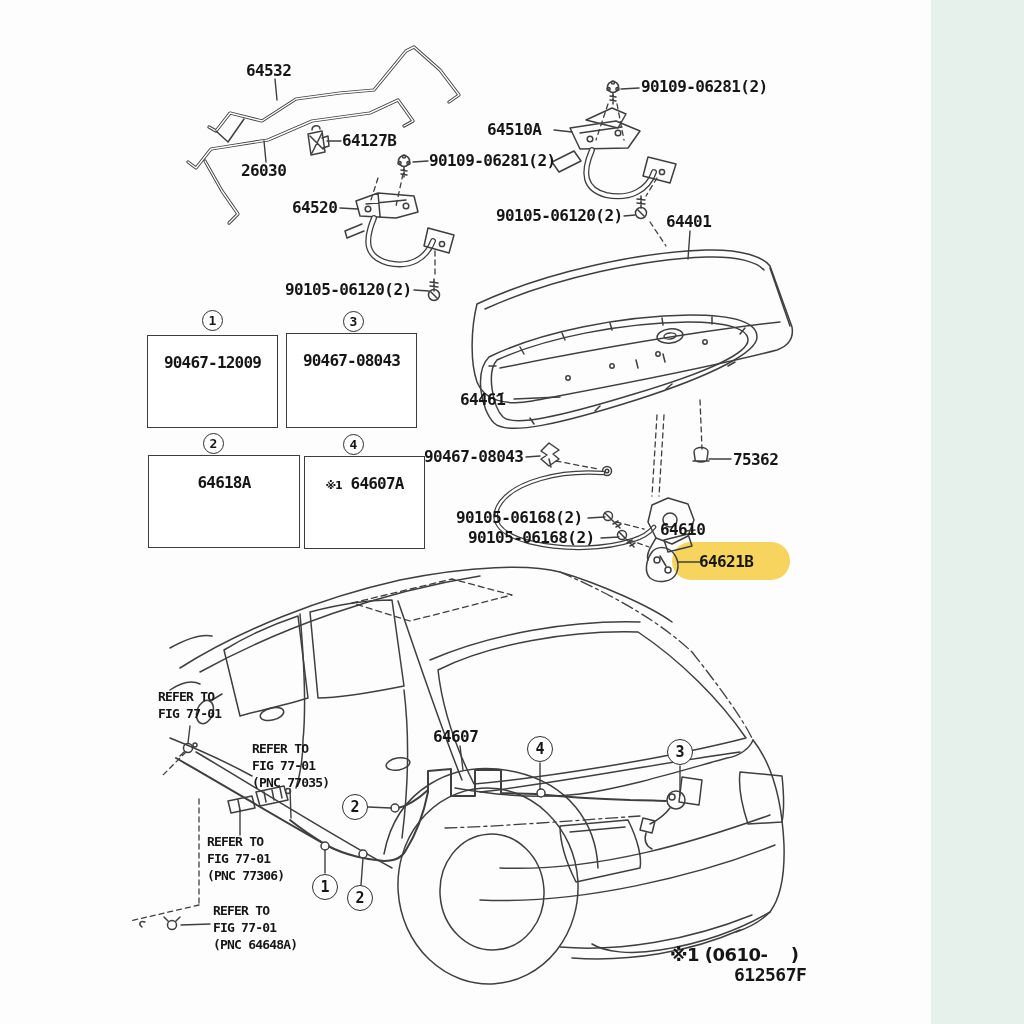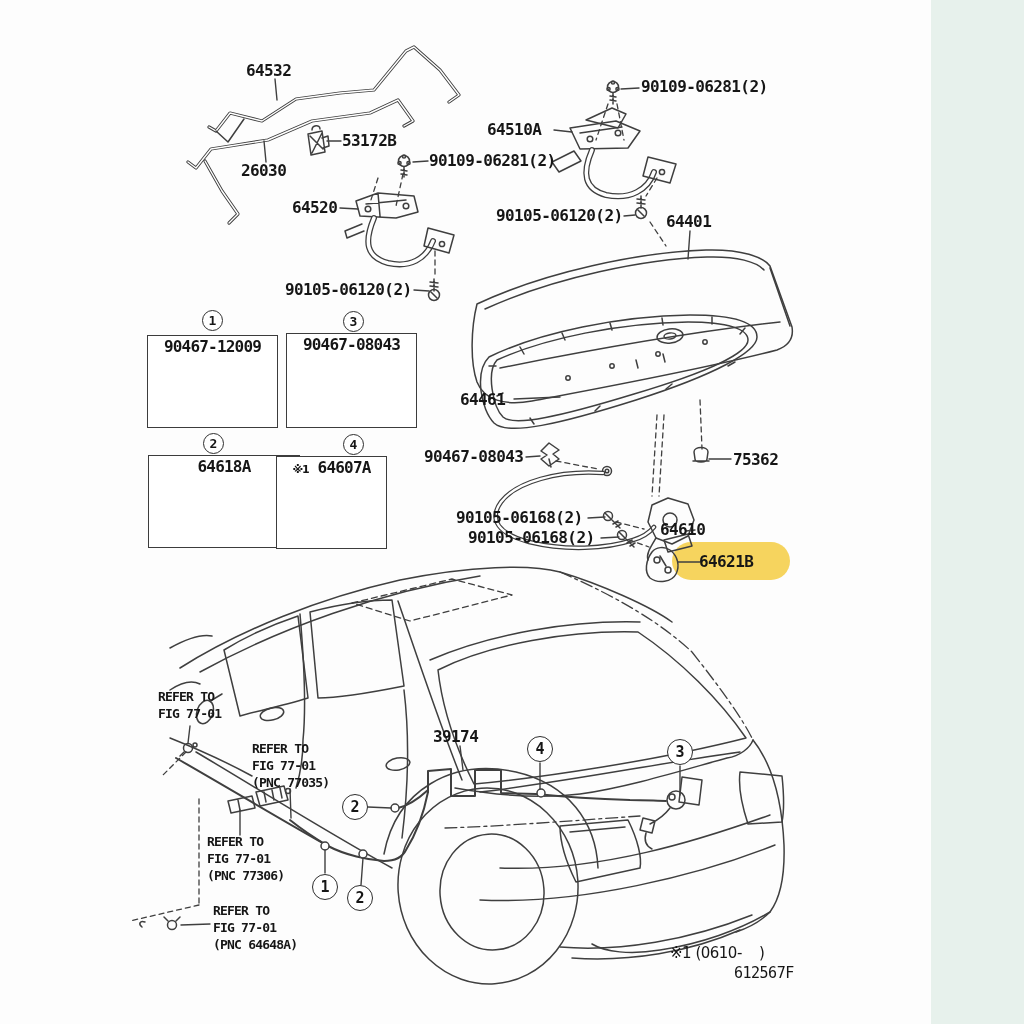--- a/index.html
+++ b/index.html
@@ -6,24 +6,24 @@
   .stage{position:relative;width:1024px;height:1024px;background:#fdfdfd;overflow:hidden;
          font-family:"DejaVu Sans Mono",monospace;color:#161616;padding-left:14px;}
   .strip{position:absolute;left:931px;top:0;width:93px;height:1024px;background:#e7f1ec;}
   .art{position:absolute;left:0;top:0;}
   .pl{position:absolute;font-weight:bold;font-size:16px;letter-spacing:-0.6px;white-space:nowrap;line-height:18px;}
   .note{position:absolute;font-weight:bold;font-size:13px;line-height:17px;letter-spacing:-0.8px;white-space:nowrap;}
   .circ{position:absolute;box-sizing:border-box;width:26px;height:26px;border:1.7px solid #2e2e2e;border-radius:50%;
         display:flex;align-items:center;justify-content:center;font-size:15px;font-weight:bold;background:#fff;}
   .circ.small{width:21px;height:21px;font-size:13px;border-width:1.5px;}
   .box{position:absolute;box-sizing:border-box;border:1.7px solid #3c3c3c;background:#fff;text-align:center;}
-  .box .bp{font-weight:bold;font-size:16px;letter-spacing:-0.8px;margin-top:1px;white-space:nowrap;}
+  .box .bp{font-weight:bold;font-size:16px;letter-spacing:-0.8px;margin-top:17px;white-space:nowrap;}
   .box .pre{font-size:11px;letter-spacing:-1px;font-family:"DejaVu Sans",sans-serif;}
   .pill{position:absolute;left:672px;top:542px;width:118px;height:38px;border-radius:19px;background:#f6d45e;}
-  .fig{position:absolute;font-weight:normal;font-size:15px;letter-spacing:-0.5px;white-space:pre;text-align:right;}
+  .fig{position:absolute;font-weight:bold;font-size:18px;letter-spacing:-0.5px;white-space:pre;text-align:right;}
   svg{display:block;}
 </style>
 </head>
 <body>
 
 <div class="stage">
 
   <div class="strip"></div>
 
   <div class="pill"></div>
@@ -211,52 +211,52 @@
         <path d="M352,603 L452,579 L512,595 L410,621 Z" stroke-dasharray="6 4"></path>
       </g>
       <g stroke-width="1.3" stroke-dasharray="12 4 3 4">
         <path d="M560,572 C620,598 662,624 692,652 M692,652 C722,690 742,718 753,740 M445,828 C510,826 580,820 640,816"></path>
       </g>
     </g>
   </svg>
 
   <div class="pl" style="left:246px;top:62px">64532</div>
   <div class="pl" style="left:241px;top:162px">26030</div>
-  <div class="pl" style="left:342px;top:132px">53172B</div>
+  <div class="pl" style="left:342px;top:132px">64127B</div>
   <div class="pl" style="left:429px;top:152px">90109-06281(2)</div>
   <div class="pl" style="left:292px;top:199px">64520</div>
   <div class="pl" style="left:285px;top:281px">90105-06120(2)</div>
   <div class="pl" style="left:487px;top:121px">64510A</div>
   <div class="pl" style="left:641px;top:78px">90109-06281(2)</div>
   <div class="pl" style="left:496px;top:207px">90105-06120(2)</div>
   <div class="pl" style="left:666px;top:213px">64401</div>
   <div class="pl" style="left:460px;top:391px">64461</div>
   <div class="pl" style="left:424px;top:448px">90467-08043</div>
   <div class="pl" style="left:733px;top:451px">75362</div>
   <div class="pl" style="left:456px;top:509px">90105-06168(2)</div>
   <div class="pl" style="left:468px;top:529px">90105-06168(2)</div>
   <div class="pl" style="left:660px;top:521px">64610</div>
   <div class="pl" style="left:699px;top:553px">64621B</div>
-  <div class="pl" style="left:433px;top:728px">39174</div>
+  <div class="pl" style="left:433px;top:728px">64607</div>
 
   <div class="circ small" style="left:202px;top:310px">1</div>
   <div class="circ small" style="left:343px;top:311px">3</div>
   <div class="circ small" style="left:203px;top:433px">2</div>
   <div class="circ small" style="left:343px;top:434px">4</div>
 
   <div class="box" style="left:147px;top:335px;width:131px;height:93px">
     <div class="bp">90467-12009</div>
   </div>
   <div class="box" style="left:286px;top:333px;width:131px;height:95px">
     <div class="bp">90467-08043</div>
   </div>
   <div class="box" style="left:148px;top:455px;width:152px;height:93px">
     <div class="bp">64618A</div>
   </div>
-  <div class="box" style="left:276px;top:456px;width:111px;height:93px">
+  <div class="box" style="left:304px;top:456px;width:121px;height:93px">
     <div class="bp"><span class="pre">※1</span> <span>64607A</span></div>
   </div>
 
   <div class="circ" style="left:342px;top:794px">2</div>
   <div class="circ" style="left:312px;top:874px">1</div>
   <div class="circ" style="left:347px;top:885px">2</div>
   <div class="circ" style="left:527px;top:736px">4</div>
   <div class="circ" style="left:667px;top:739px">3</div>
 
   <div class="note" style="left:158px;top:688px">

